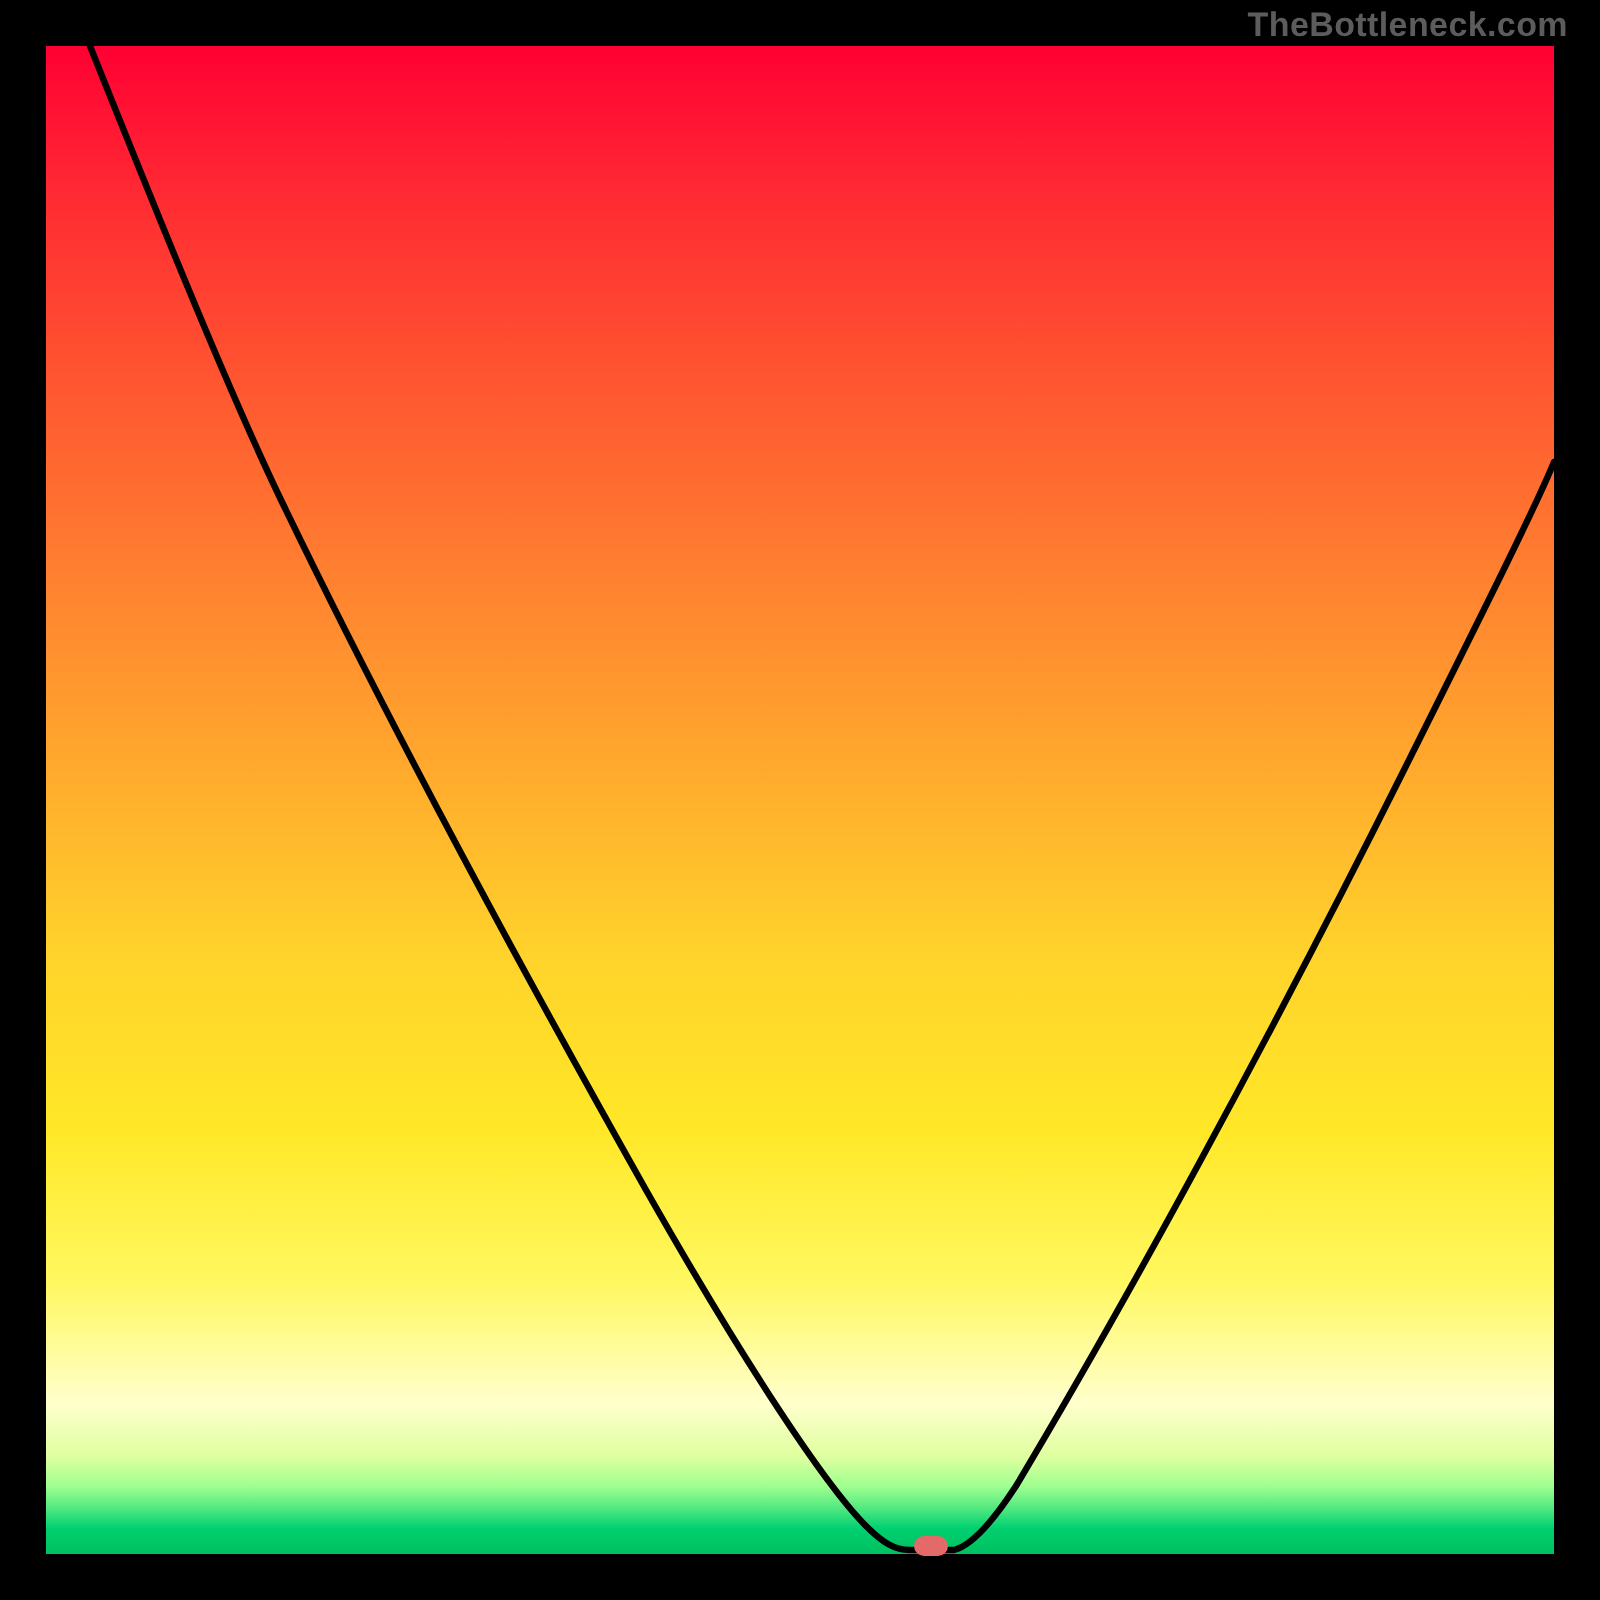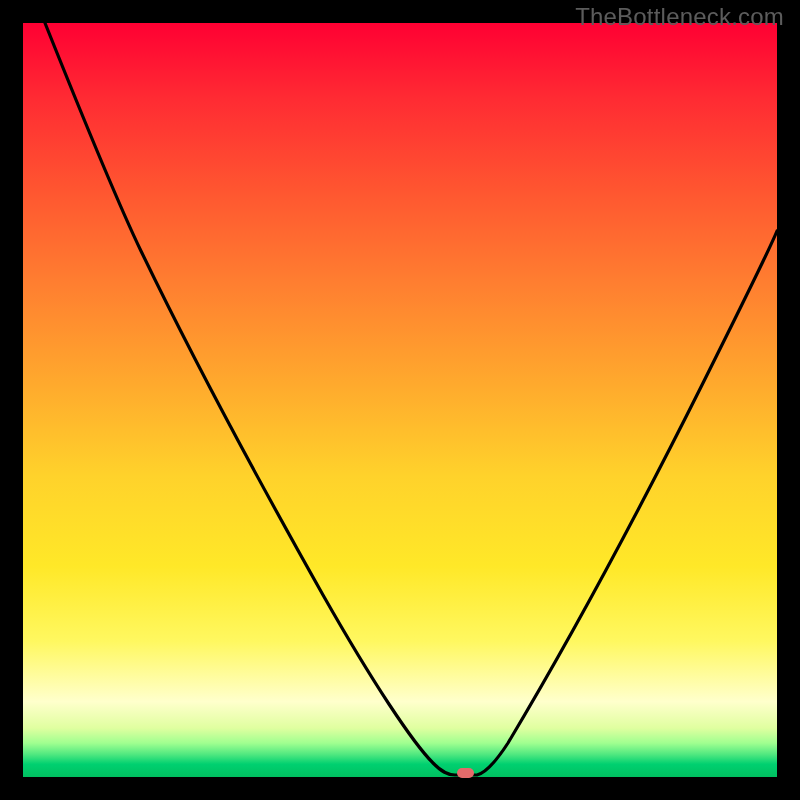--- a/index.html
+++ b/index.html
@@ -47,22 +47,22 @@
     width: 17px;
     height: 10px;
     background: #e46a6a;
     border-radius: 5px;
   }
   .watermark {
     position: absolute;
     top: 3px;
     right: 16px;
     color: #5c5c5c;
-    font-size: 24px;
-    font-weight: 400;
+    font-size: 17px;
+    font-weight: 700;
     letter-spacing: 0.2px;
   }
 </style>
 </head>
 <body>
 
 <div class="chart-area"></div>
 
 <svg class="curve" viewBox="0 0 754 754">
   <path d="M 22 0

